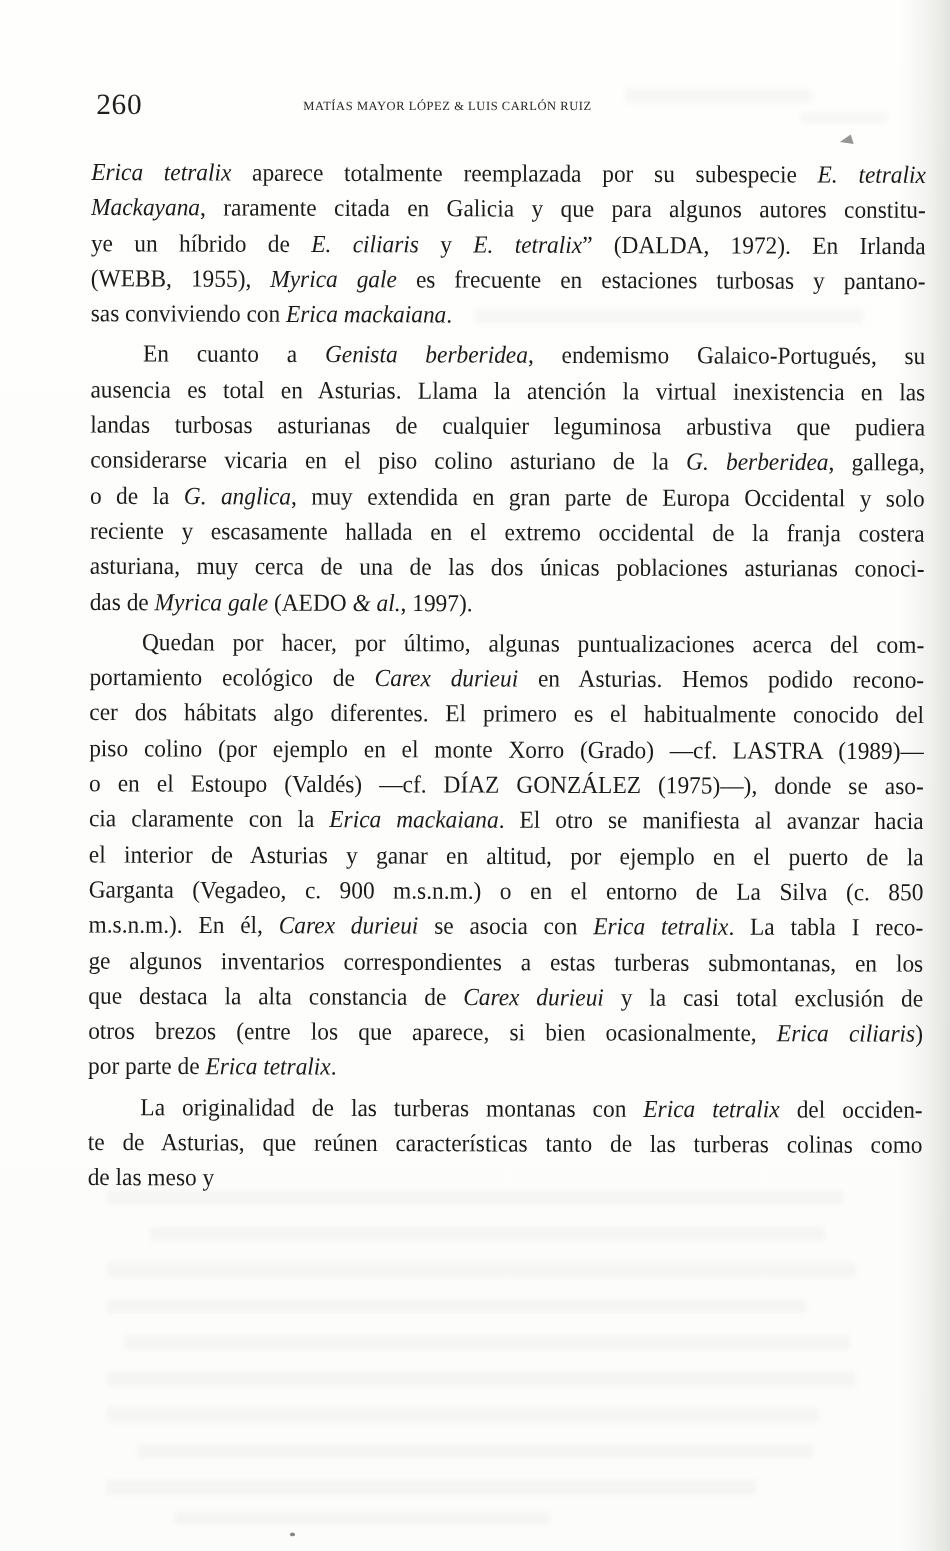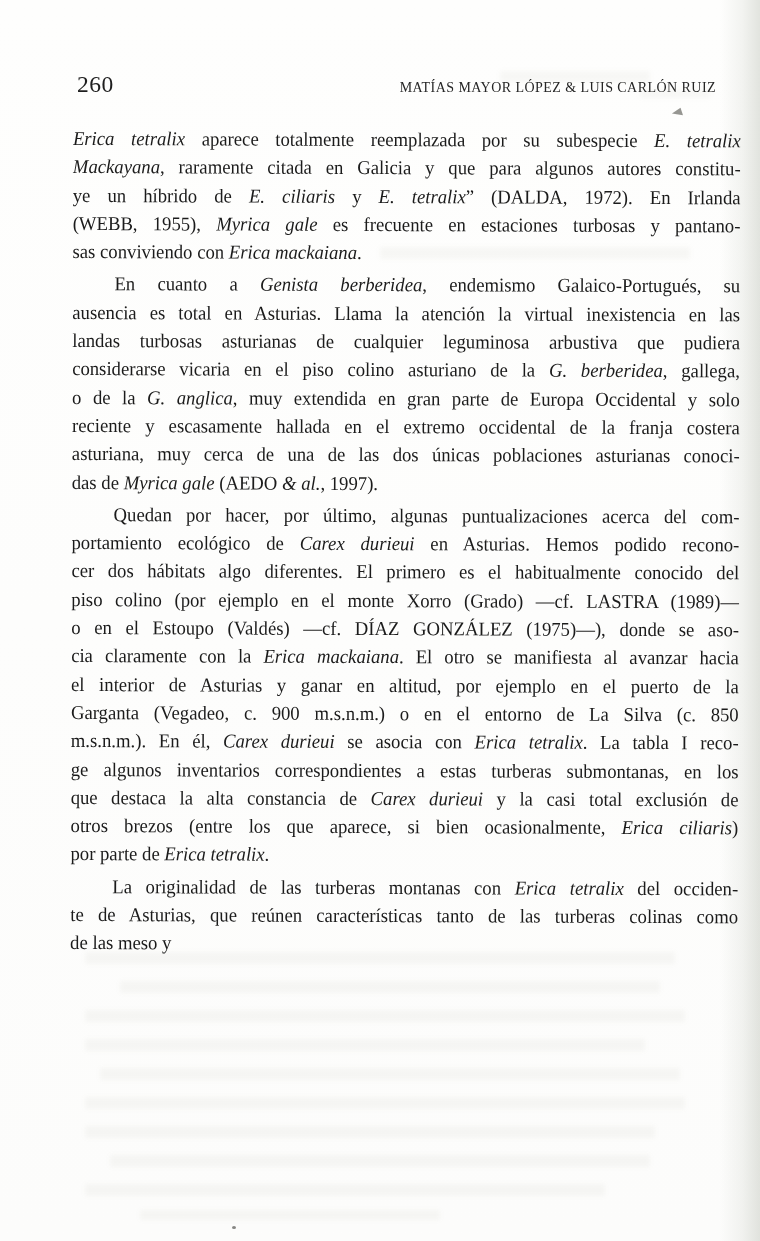--- a/index.html
+++ b/index.html
@@ -13,22 +13,22 @@
   .edge-shadow{
     position:absolute;right:0;top:0;bottom:0;width:40px;pointer-events:none;
     background:linear-gradient(90deg,rgba(186,191,180,0) 0%,rgba(183,188,176,0.16) 55%,rgba(168,174,160,0.33) 100%);
   }
   .running-head{position:absolute;left:0;top:0;width:100%;height:110px;}
   .pagenum{
     position:absolute;left:77px;top:71px;
     font-size:23.5px;letter-spacing:0.5px;color:#1e1e1e;
   }
   .runtitle{
-    position:absolute;left:0;right:44px;top:80px;text-align:right;
-    font-size:14px;letter-spacing:0.45px;color:#262626;white-space:nowrap;
+    position:absolute;left:0;right:44px;top:80px;text-align:center;
+    font-size:10px;letter-spacing:0.45px;color:#262626;white-space:nowrap;
   }
   .bodywrap{
     position:absolute;left:73px;top:125px;width:700px;
     transform:rotate(0.2deg) scaleX(0.954);transform-origin:0 0;
     font-size:19.6px;line-height:28.3px;
   }
   .para{margin:0;}
   .para.indented{margin-top:4px;}
   .para.indented .line:first-child{text-indent:44px;}
   .line{

